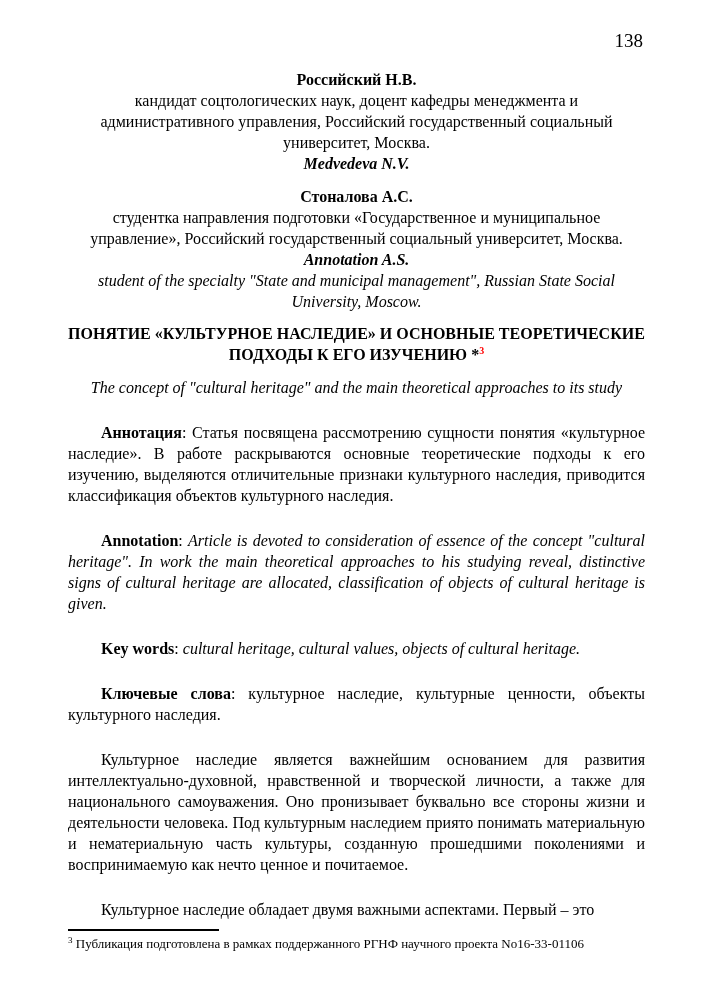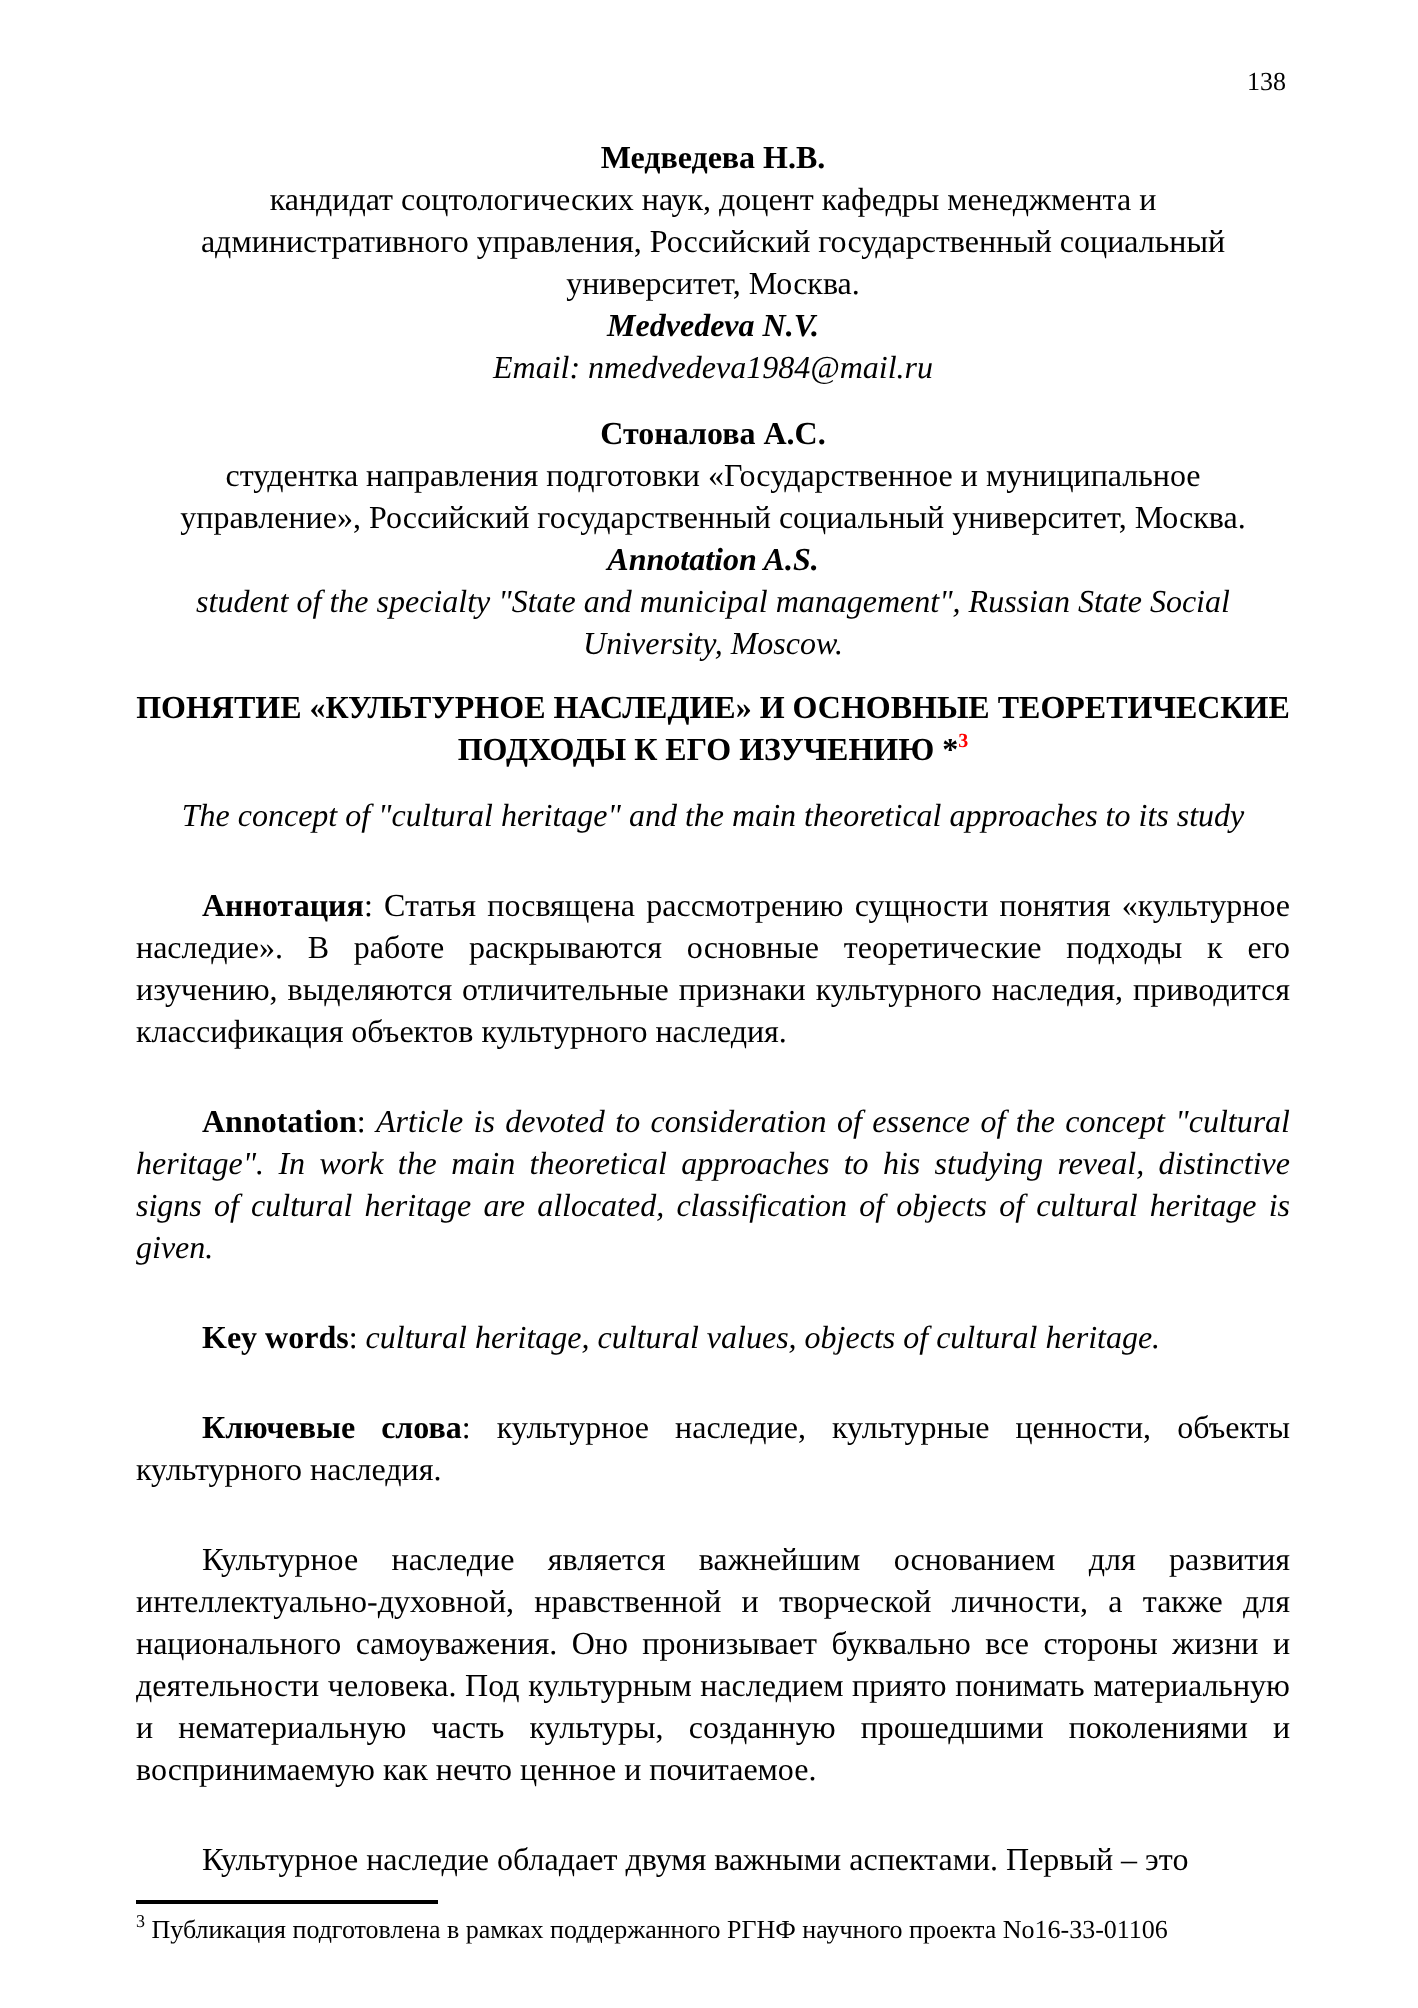--- a/index.html
+++ b/index.html
@@ -11,21 +11,21 @@
     color: #000000;
     font-family: "Liberation Serif", serif;
     font-size: 16px;
     line-height: 21px;
     padding: 30px 64px 0 68px;
     position: relative;
     overflow: hidden;
   }
   .page-number {
     text-align: right;
-    font-size: 13px;
+    font-size: 19px;
     padding-right: 2px;
   }
   .b { font-weight: bold; }
   .i { font-style: italic; }
   .bi { font-weight: bold; font-style: italic; }
   .author-block-1 { margin-top: 18px; text-align: center; }
   .author-block-2 { margin-top: 12px; text-align: center; }
   .article-title {
     margin-top: 11px;
     text-align: center;
@@ -69,24 +69,23 @@
   }
 </style>
 </head>
 <body>
 
 <div class="page">
 
   <div class="page-number">138</div>
 
   <div class="author-block-1">
-    <div class="b">Медведева Н.В.</div>
+    <div class="b">Российский Н.В.</div>
     <div>кандидат  соцтологических  наук, доцент кафедры менеджмента и административного управления, Российский государственный социальный университет, Москва.</div>
     <div class="bi">Medvedeva N.V.</div>
-    <div class="i">Email: nmedvedeva1984@mail.ru</div>
   </div>
 
   <div class="author-block-2">
     <div class="b">Стоналова А.С.</div>
     <div>студентка направления подготовки «Государственное и муниципальное управление», Российский государственный социальный университет, Москва.</div>
     <div class="bi">Annotation A.S.</div>
     <div class="i">student of the specialty "State and municipal management", Russian State Social University, Moscow.</div>
   </div>
 
   <h1 class="article-title"><span>ПОНЯТИЕ «КУЛЬТУРНОЕ НАСЛЕДИЕ» И ОСНОВНЫЕ ТЕОРЕТИЧЕСКИЕ ПОДХОДЫ К ЕГО ИЗУЧЕНИЮ *</span><span class="fn-ref">3</span></h1>

